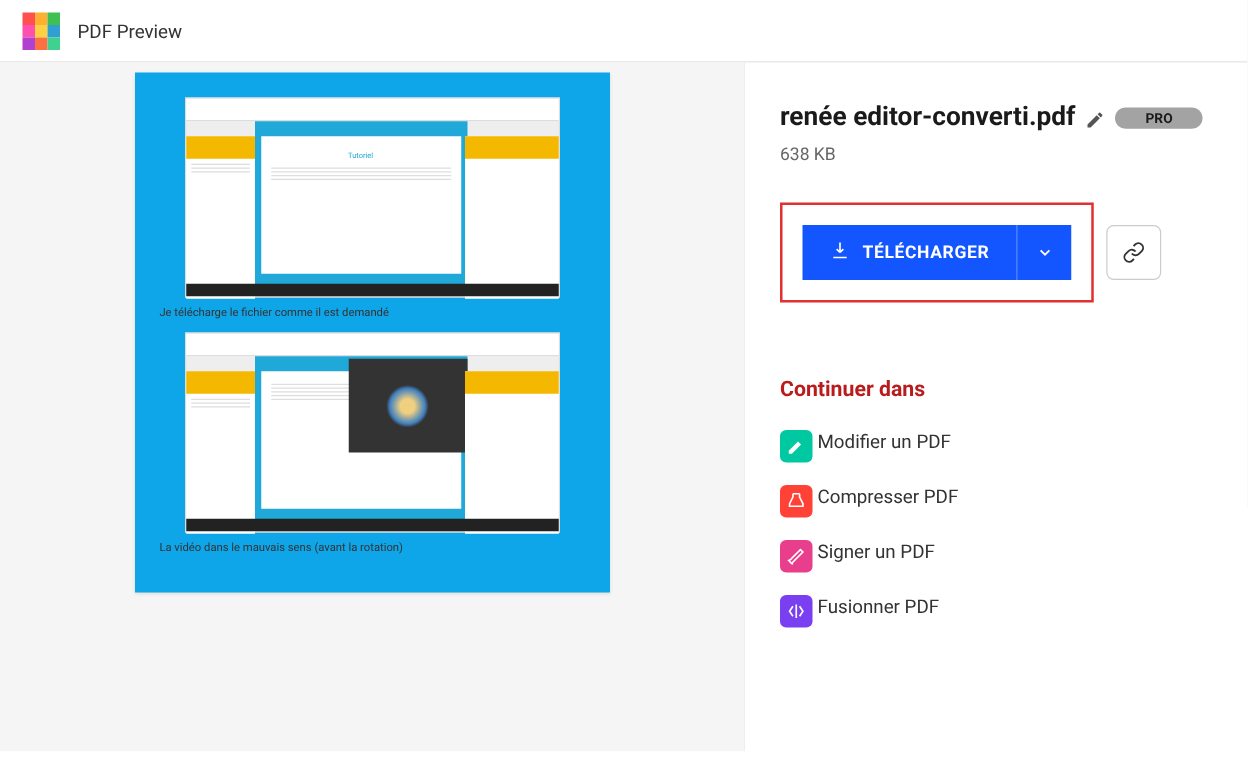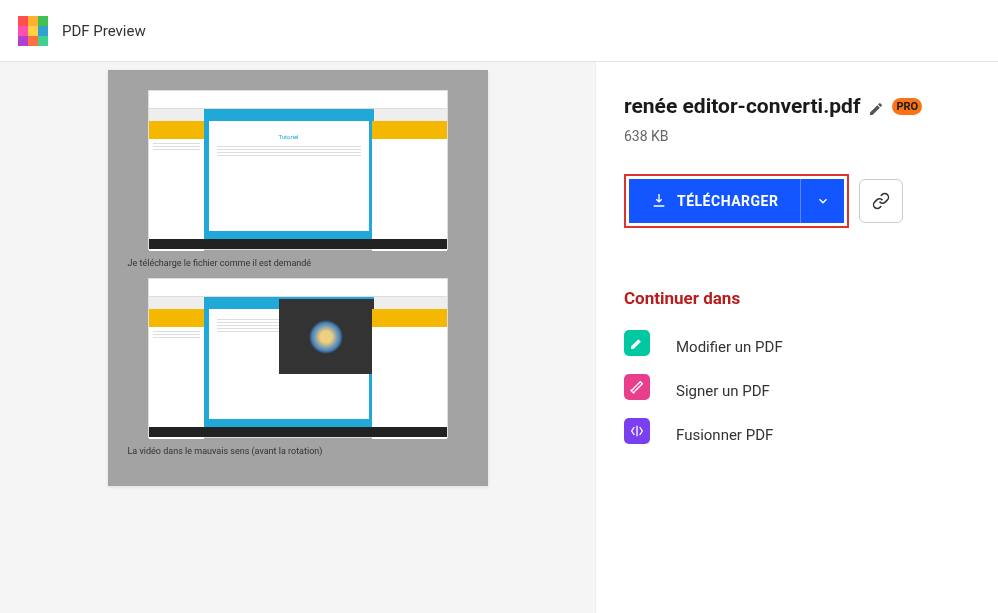--- a/index.html
+++ b/index.html
@@ -1,55 +1,55 @@
 <!DOCTYPE html>
 <html><head>
 <meta charset="utf-8">
 <style>
 *{margin:0;padding:0;box-sizing:border-box;font-family:-apple-system,BlinkMacSystemFont,"Segoe UI",Roboto,sans-serif}
 body{background:#fff;width:998px;height:613px;overflow:hidden}
-.header{height:62px;border-bottom:1px solid #e5e5e5;display:flex;align-items:center;padding:0 18px}
+.header{height:50px;border-bottom:1px solid #e5e5e5;display:flex;align-items:center;padding:0 18px}
 .logo{width:30px;height:30px;display:grid;grid-template-columns:1fr 1fr 1fr;grid-template-rows:1fr 1fr 1fr;gap:0}
 .logo div{width:10px;height:10px}
 .title{margin-left:14px;font-size:15px;color:#333;font-weight:400}
 .main{display:flex;height:551px}
 .preview-area{width:595px;background:#f5f5f5;position:relative;overflow-y:scroll}
 .preview-area::-webkit-scrollbar{width:12px}
 .preview-area::-webkit-scrollbar-track{background:#f0f0f0}
 .preview-area::-webkit-scrollbar-thumb{background:#c0c0c0;border-radius:0}
-.page{background:#a3a3a3;margin:8px auto 12px;width:380px;padding:20px;box-shadow:0 1px 3px rgba(0,0,0,.1)}
+.page{background:#0ea5e9;margin:8px auto 12px;width:380px;padding:20px;box-shadow:0 1px 3px rgba(0,0,0,.1)}
 .screenshot{width:300px;height:160px;background:#eee;margin:0 auto 8px;position:relative;border:1px solid #ddd}
 .ss-top{height:18px;background:#fff;border-bottom:1px solid #ddd}
 .ss-blue{position:absolute;top:18px;left:55px;width:170px;height:135px;background:#1fa8d8}
 .ss-yellow-l{position:absolute;top:30px;left:0;width:55px;height:130px;background:#fff}
 .ss-yellow-l::before{content:"";position:absolute;top:0;width:55px;height:18px;background:#f5b800}
 .ss-yellow-r{position:absolute;top:30px;right:0;width:75px;height:130px;background:#fff}
 .ss-yellow-r::before{content:"";position:absolute;top:0;width:75px;height:18px;background:#f5b800}
 .ss-modal{position:absolute;top:30px;left:60px;width:160px;height:110px;background:#fff;padding:4px}
 .ss-bottom{position:absolute;bottom:0;left:0;right:0;height:10px;background:#222}
 .ss-btn{background:#f5b800;width:35px;height:10px;margin:4px}
 .caption{font-size:9px;color:#333;margin-bottom:10px}
 .ss2 .ss-modal{background:#fff}
 .ss2 .video{position:absolute;top:20px;left:130px;width:95px;height:75px;background:#333;display:flex;align-items:center;justify-content:center}
 .video::before{content:"";width:40px;height:40px;background:radial-gradient(circle,#f0d080 20%,#4080c0 50%,transparent 60%)}
 .sidebar{flex:1;padding:32px 28px;position:relative;border-left:1px solid #eee;overflow-y:auto}
 .filename{font-size:21px;font-weight:700;color:#1a1a1a;display:flex;align-items:center;gap:8px;flex-wrap:wrap}
 .pencil{width:16px;height:16px;display:inline-block}
-.pro-badge{background:#f97316;color:#1a1a1a;font-size:11px;font-weight:700;padding:2px 4px;border-radius:10px}
+.pro-badge{background:#a3a3a3;color:#1a1a1a;font-size:11px;font-weight:700;padding:2px 24px;border-radius:10px}
 .filesize{color:#666;font-size:14px;margin-top:10px}
 .download-row{display:flex;gap:10px;margin-top:30px;align-items:center}
-.download-highlight{border:2.5px solid #e03030;padding:3px;display:inline-flex}
+.download-highlight{border:2.5px solid #e03030;padding:16px;display:inline-flex}
 .download-btn{background:#1355ff;color:#fff;display:flex;align-items:center;height:44px;border:none;cursor:pointer}
 .download-main{display:flex;align-items:center;gap:10px;padding:0 22px;font-size:14px;font-weight:700;letter-spacing:.5px}
 .download-drop{width:44px;height:44px;display:flex;align-items:center;justify-content:center;border-left:1px solid rgba(255,255,255,.3)}
 .link-btn{width:44px;height:44px;border:1px solid #ccc;border-radius:6px;background:#fff;display:flex;align-items:center;justify-content:center;cursor:pointer}
 .continue{margin-top:60px}
 .continue h3{font-size:17px;font-weight:700;color:#b91c1c;margin-bottom:22px}
 .tool-list{display:flex;flex-direction:column;gap:18px}
-.tool{display:flex;align-items:flex-end;gap:26px;cursor:pointer}
+.tool{display:flex;align-items:flex-start;gap:4px;cursor:pointer}
 .tool-icon{width:26px;height:26px;border-radius:5px;display:flex;align-items:center;justify-content:center}
 .tool-label{font-size:15px;color:#333}
 .form-line{height:1px;background:#ddd;margin:2px 0}
 </style>
 </head>
 <body>
 
 <div class="header">
   <div class="logo">
     <div style="background:#ff5050"></div>
@@ -167,20 +167,28 @@
       <div class="tool-list" id="tool-list">
           <div class="tool">
             <div class="tool-icon" style="background:#00c8a0">
               <svg width="16" height="16" viewBox="0 0 24 24" fill="#fff">
                 <path d="M3 17.25V21h3.75L17.81 9.94l-3.75-3.75L3 17.25z"></path>
               </svg>
             </div>
             <div class="tool-label">Modifier un PDF</div>
           </div>
           <div class="tool">
+            <div class="tool-icon" style="background:#ff4136">
+              <svg width="16" height="16" viewBox="0 0 24 24" fill="none" stroke="#fff" stroke-width="2">
+                <path d="M8 3v4l-4 8v3h16v-3l-4-8V3M8 3h8"></path>
+              </svg>
+            </div>
+            <div class="tool-label">Compresser PDF</div>
+          </div>
+          <div class="tool">
             <div class="tool-icon" style="background:#e83e8c">
               <svg width="16" height="16" viewBox="0 0 24 24" fill="none" stroke="#fff" stroke-width="2">
                 <path d="M3 17c3-1 4-3 4-3l10-10 3 3-10 10s-2 1-3 4c-2-1-3-3-4-4z"></path>
               </svg>
             </div>
             <div class="tool-label">Signer un PDF</div>
           </div>
           <div class="tool">
             <div class="tool-icon" style="background:#7b3ff2">
               <svg width="16" height="16" viewBox="0 0 24 24" fill="none" stroke="#fff" stroke-width="2">

